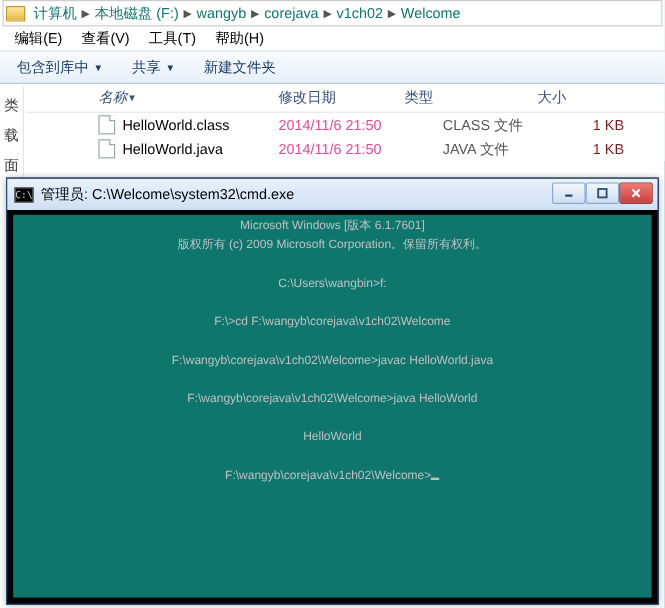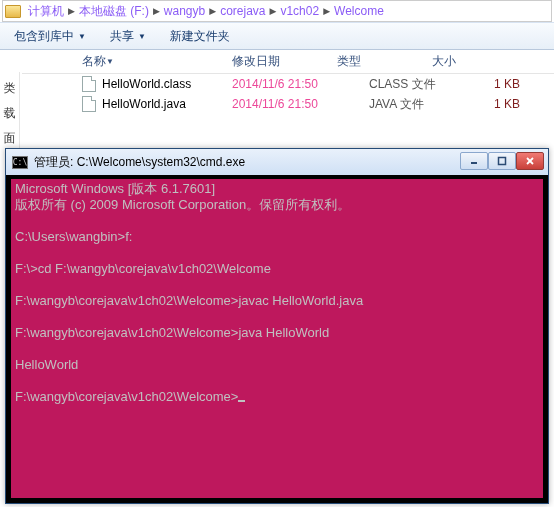--- a/index.html
+++ b/index.html
@@ -2,54 +2,54 @@
 <html><head>
 <meta charset="utf-8">
 <style>
 * { margin: 0; padding: 0; box-sizing: border-box; font-family: "Microsoft YaHei", "SimSun", Tahoma, sans-serif; }
 body { width: 554px; height: 507px; overflow: hidden; background: #fff; font-size: 12px; position: relative; }
 
 
 .explorer { background: #fff; }
 .breadcrumb { height: 22px; background: #fff; border: 1px solid #ccc; display: flex; align-items: center; padding: 0 2px; margin: 0 2px; }
 .breadcrumb .folder-ico { margin-right: 4px; }
-.bc-item { padding: 0 3px; color: #8b5cf6; cursor: default; display: flex; align-items: center; }
+.bc-item { padding: 0 3px; color: #0f766e; cursor: default; display: flex; align-items: center; }
 .bc-sep { color: #555; padding: 0 1px; font-size: 9px; }
 .menubar { height: 20px; display: flex; align-items: center; padding: 0 6px; gap: 4px; color: #000; }
 .menubar span { padding: 0 6px; }
 .toolbar { height: 28px; background: linear-gradient(#f8fbfe, #e7eff8); border-top: 1px solid #d7e3f2; border-bottom: 1px solid #b8c8dc; display: flex; align-items: center; padding: 0 8px; gap: 12px; }
 .tb-btn { display: flex; align-items: center; color: #1a3e6f; padding: 2px 6px; gap: 4px; }
 .tb-drop { font-size: 8px; color: #1a3e6f; }
 .sidebar { position: absolute; left: 0; top: 72px; width: 20px; height: 80px; border-right: 1px solid #e5e5e5; display: flex; flex-direction: column; align-items: center; padding-top: 8px; gap: 8px; font-size: 12px; color: #333; }
 .filelist { margin-left: 22px; }
 .fl-header { height: 24px; display: flex; align-items: center; border-bottom: 1px solid #e5e5e5; color: #36517d; }
-.fl-col-name { width: 210px; padding-left: 60px; display: flex; align-items: center; justify-content: flex-start; padding-right: 20px; }
+.fl-col-name { width: 210px; padding-left: 60px; display: flex; align-items: center; justify-content: flex-start; padding-right: 20px; font-style: italic; }
 .fl-col-mod { width: 105px; }
 .fl-col-type { width: 95px; }
-.fl-col-size { width: 70px; text-align: left; padding-right: 14px; }
+.fl-col-size { width: 70px; text-align: center; padding-right: 14px; }
 .fl-sort { font-size: 8px; color: #36517d; }
 .fl-row { height: 20px; display: flex; align-items: center; color: #000; }
 .fl-row .name { width: 210px; padding-left: 60px; display: flex; align-items: center; gap: 6px; }
 .fl-row .mod { width: 105px; color: #ec4899; }
 .fl-row .type { width: 95px; color: #555; margin-left: 32px; }
 .fl-row .size { width: 70px; text-align: right; padding-right: 14px; color: #7f1d1d; }
 .file-ico { width: 14px; height: 16px; background: #fff; border: 1px solid #9aa; position: relative; }
 .file-ico::after { content: ""; position: absolute; right: -1px; top: -1px; width: 4px; height: 4px; background: #fff; border-left: 1px solid #9aa; border-bottom: 1px solid #9aa; }
 .folder-ico { width: 16px; height: 13px; background: linear-gradient(#fce79a, #e7b94a); border: 1px solid #c7972c; border-radius: 1px; }
 
 
 .console-win { position: absolute; left: 5px; top: 148px; width: 544px; height: 356px; border: 1px solid #254b77; background: #000; box-shadow: 0 0 6px rgba(0,0,0,.3); }
 .con-titlebar { height: 26px; background: linear-gradient(#e9f1fb, #cfe0f5); display: flex; align-items: center; padding: 0 0 0 6px; }
 .con-ico { width: 16px; height: 13px; background: #000; border: 1px solid #777; display: flex; align-items: center; justify-content: center; color: #ccc; font-size: 8px; font-family: monospace; margin-right: 6px; }
 .con-title { flex: 1; color: #000; font-size: 12px; }
 .win-btns { display: flex; height: 20px; margin-right: 4px; gap: 0; }
 .win-btn { width: 28px; height: 18px; background: linear-gradient(#f2f6fb, #cedef2); border: 1px solid #8aa7cd; border-radius: 2px; display: flex; align-items: center; justify-content: center; margin-left: 0; }
 .win-btn.close { background: linear-gradient(#f07a74, #c8403a); border-color: #963a37; }
 .win-btn svg { display: block; }
-.con-body { position: absolute; left: 5px; top: 30px; right: 5px; bottom: 5px; background: #be185d; color: #c0c0c0; font-family: "NSimSun", "SimSun", Consolas, monospace; font-size: 13px; line-height: 16px; padding: 2px 4px; white-space: pre; overflow: hidden; }
+.con-body { position: absolute; left: 5px; top: 30px; right: 5px; bottom: 5px; background: #0f766e; color: #c0c0c0; font-family: "NSimSun", "SimSun", Consolas, monospace; font-size: 10px; line-height: 16px; padding: 2px 4px; white-space: pre; overflow: hidden; text-align: center; }
 .cursor { display: inline-block; width: 7px; height: 2px; background: #c0c0c0; vertical-align: baseline; margin-bottom: -1px; }
 </style>
 </head>
 <body>
 
 <div class="explorer">
   <div class="breadcrumb">
     <span class="folder-ico"></span>
     <span class="bc-item">计算机</span>
       <span class="bc-sep">▶</span>
@@ -57,20 +57,26 @@
       <span class="bc-sep">▶</span>
     <span class="bc-item">wangyb</span>
       <span class="bc-sep">▶</span>
     <span class="bc-item">corejava</span>
       <span class="bc-sep">▶</span>
     <span class="bc-item">v1ch02</span>
       <span class="bc-sep">▶</span>
     <span class="bc-item">Welcome</span>
   </div>
 
+  <div class="menubar">
+    <span>编辑(E)</span>
+    <span>查看(V)</span>
+    <span>工具(T)</span>
+    <span>帮助(H)</span>
+  </div>
 
   <div class="toolbar">
     <span class="tb-btn">
       <span>包含到库中</span>
       <span class="tb-drop">▼</span>
     </span>
     <span class="tb-btn">
       <span>共享</span>
       <span class="tb-drop">▼</span>
     </span>

